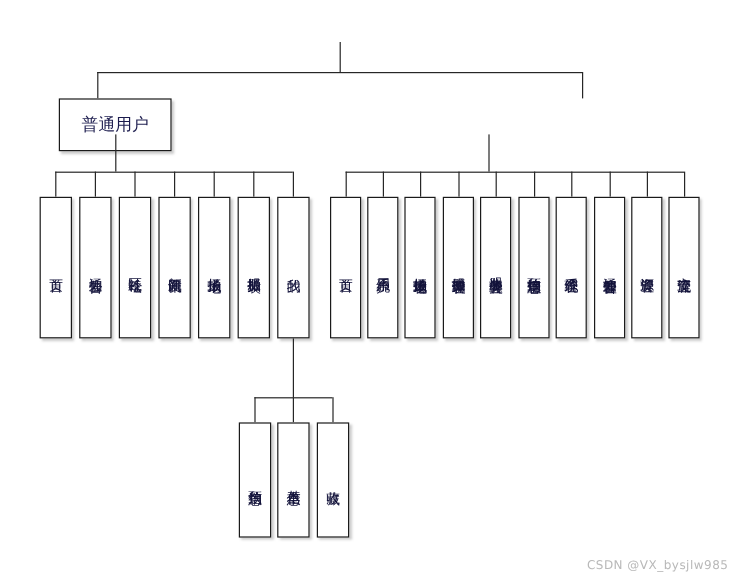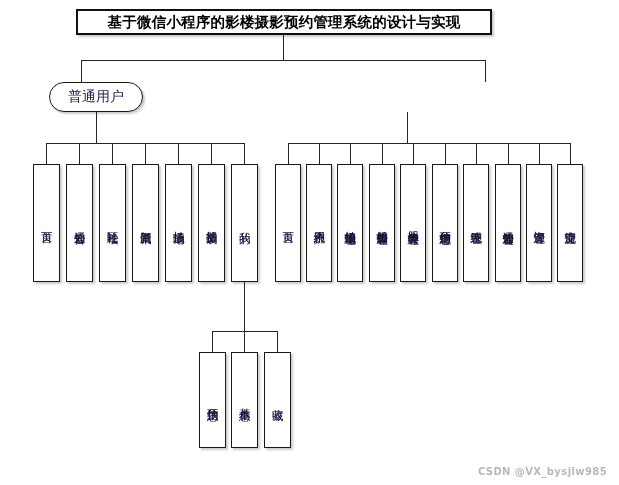--- a/index.html
+++ b/index.html
@@ -61,38 +61,34 @@
   .ln.v { width: 1px; }
   #watermark {
     position: absolute;
     right: 12px;
     bottom: 8px;
     font-size: 10px;
     color: #b9b9b9;
     letter-spacing: 0.4px;
     font-family: "DejaVu Sans", "Liberation Sans", sans-serif;
     white-space: nowrap;
-    font-weight: bold;
   }
 </style>
 </head>
 <body>
 
 <div id="canvas">
 
-  <div class="node title" style="left:76px; top:9px; width:416px; height:26px;">
-    <span class="hlabel">基于微信小程序的影楼摄影预约管理系统的设计与实现</span>
-  </div>
 
   <div class="ln v" style="left:283px; top:35px; height:25px;"></div>
   <div class="ln h" style="left:81px; top:60px; width:404px;"></div>
   <div class="ln v" style="left:81px; top:60px; height:22px;"></div>
   <div class="ln v" style="left:485px; top:60px; height:22px;"></div>
 
-  <div class="node level2" style="left:49px; top:82px; width:94px; height:30px;border-radius:15px;">
+  <div class="node level2" style="left:49px; top:82px; width:94px; height:44px;">
     <span class="hlabel">普通用户</span>
   </div>
 
   <div class="ln v" style="left:96px; top:112px; height:31px;"></div>
   <div class="ln h" style="left:46px; top:143px; width:198px;"></div>
   <div class="ln v" style="left:46px; top:143px; height:21px;"></div>
   <div class="ln v" style="left:79px; top:143px; height:21px;"></div>
   <div class="ln v" style="left:112px; top:143px; height:21px;"></div>
   <div class="ln v" style="left:145px; top:143px; height:21px;"></div>
   <div class="ln v" style="left:178px; top:143px; height:21px;"></div>

